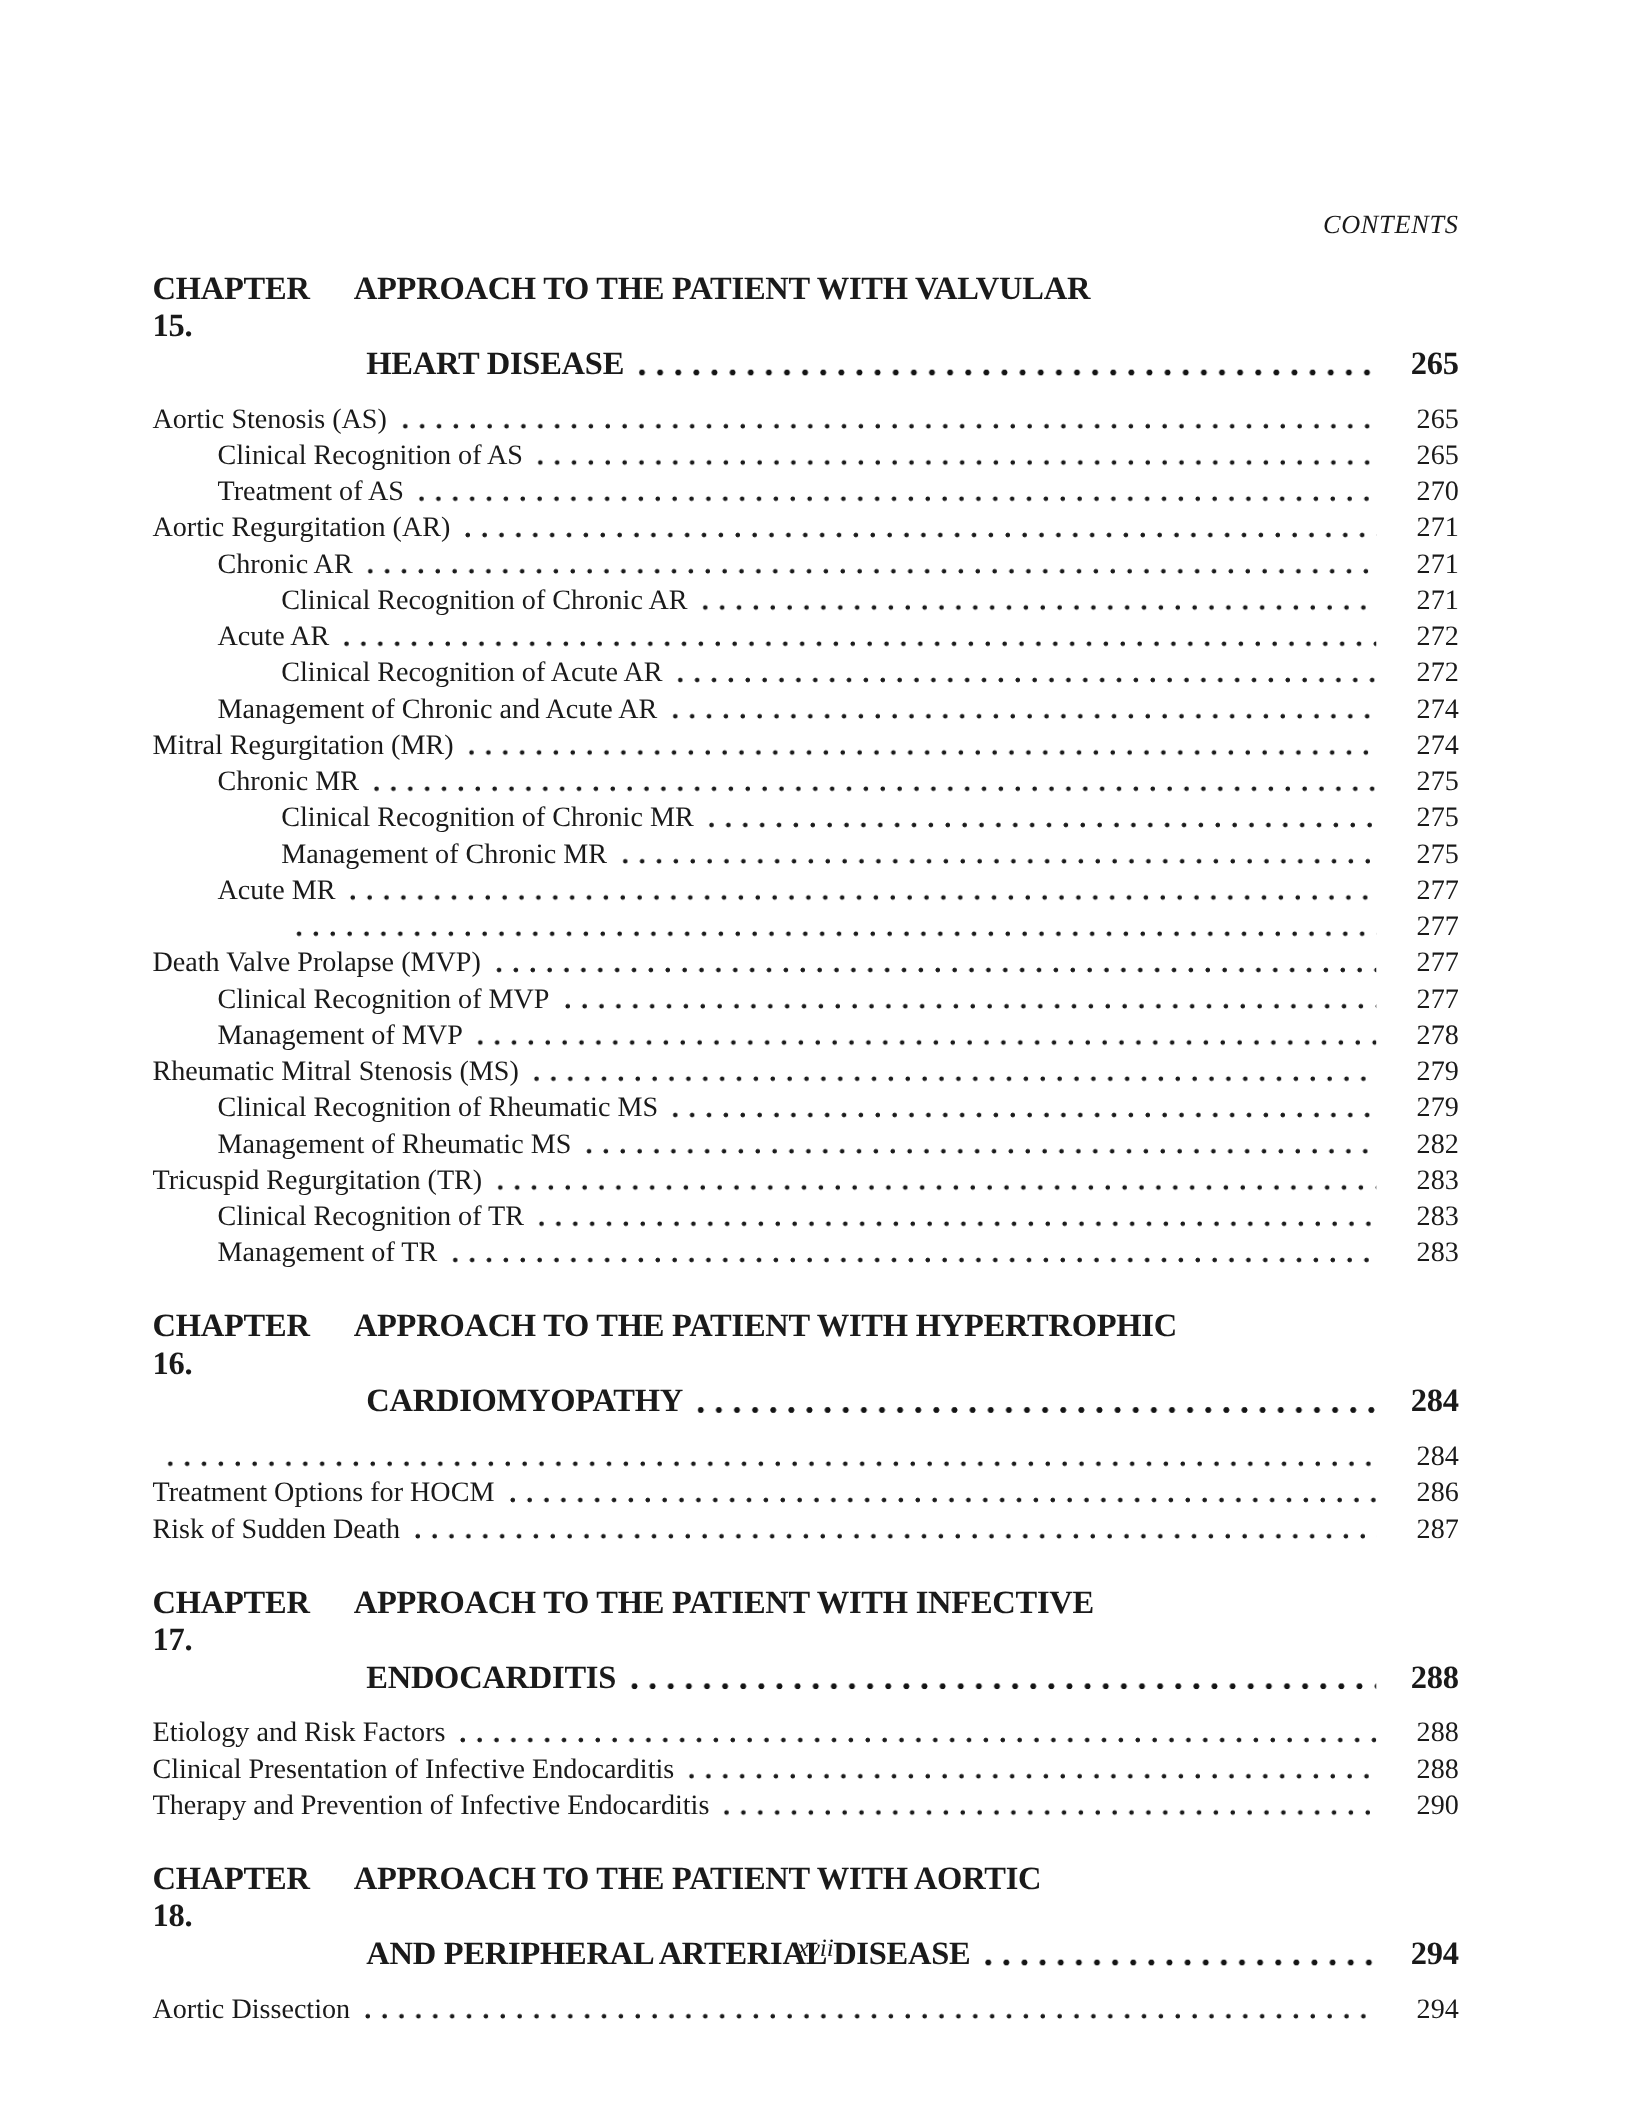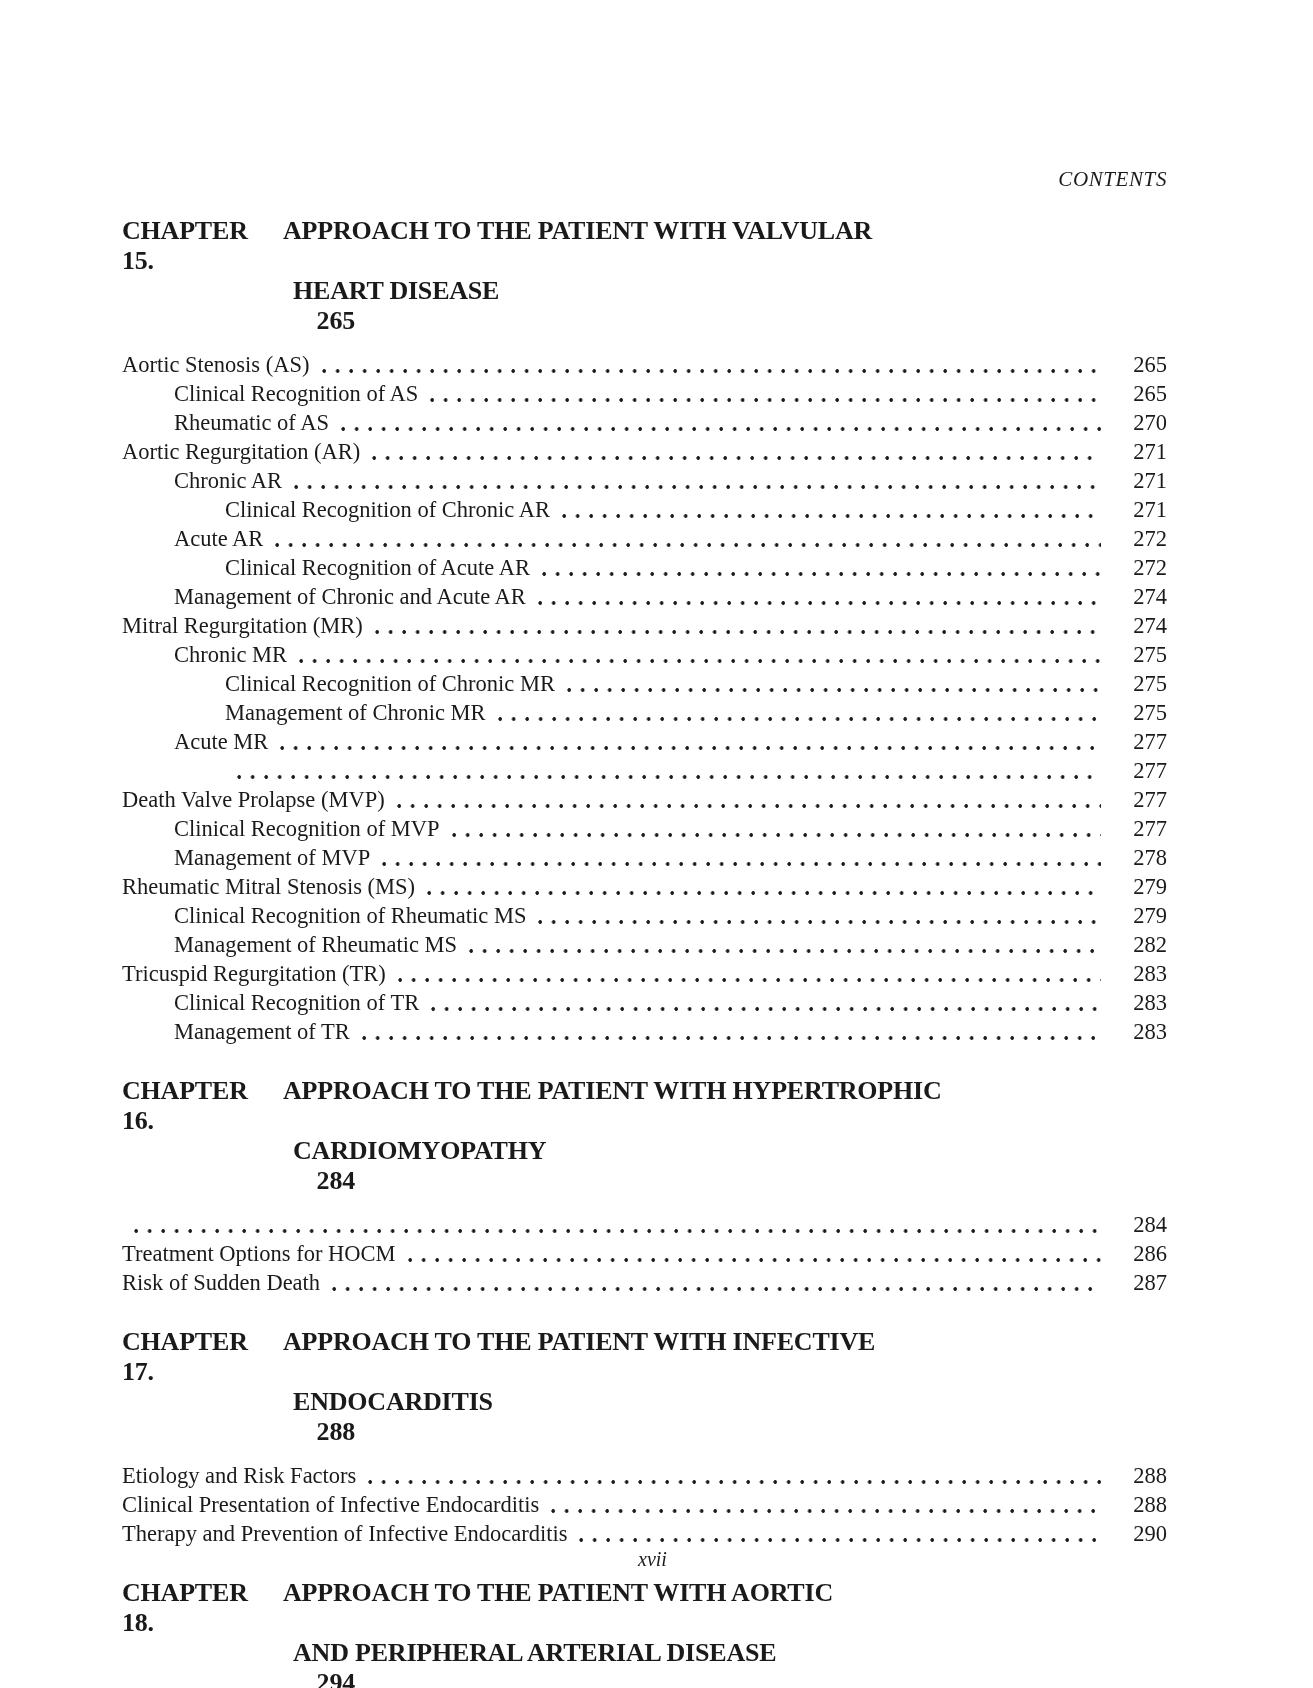--- a/index.html
+++ b/index.html
@@ -22,21 +22,21 @@
     line-height:26px;
     letter-spacing:0.6px;
   }
 
   
   .chapter { margin-top:30px; font-weight:bold; font-size:26px; line-height:30px; letter-spacing:-0.2px; }
   .chapter.first { margin-top:24px; }
   .ch-line1 { display:flex; }
   .ch-num { flex:none; width:161px; }
   .ch-title { white-space:nowrap; }
-  .ch-line2 { display:flex; padding-left:171px;flex-direction:column; }
+  .ch-line2 { display:flex; padding-left:171px; }
   .ch-cont { white-space:nowrap; }
 
   
   .entries { margin-top:14px; font-size:22.5px; line-height:29px; font-weight:normal; letter-spacing:0; }
   .entry { display:flex; }
   .indent-0 { padding-left:0; }
   .indent-1 { padding-left:52px; }
   .indent-2 { padding-left:103px; }
   .label { white-space:nowrap; }
 
@@ -87,21 +87,21 @@
               <span class="label">Aortic Stenosis (AS)</span>
               <span class="dots"></span>
               <span class="page-num">265</span>
             </div>
             <div class="entry indent-1">
               <span class="label">Clinical Recognition of AS</span>
               <span class="dots"></span>
               <span class="page-num">265</span>
             </div>
             <div class="entry indent-1">
-              <span class="label">Rheumatic of AS</span>
+              <span class="label">Treatment of AS</span>
               <span class="dots"></span>
               <span class="page-num">270</span>
             </div>
             <div class="entry indent-0">
               <span class="label">Aortic Regurgitation (AR)</span>
               <span class="dots"></span>
               <span class="page-num">271</span>
             </div>
             <div class="entry indent-1">
               <span class="label">Chronic AR</span>

